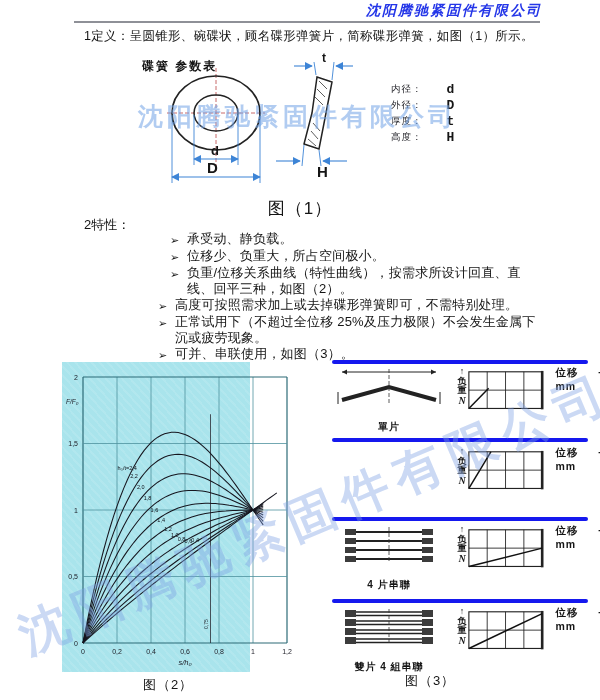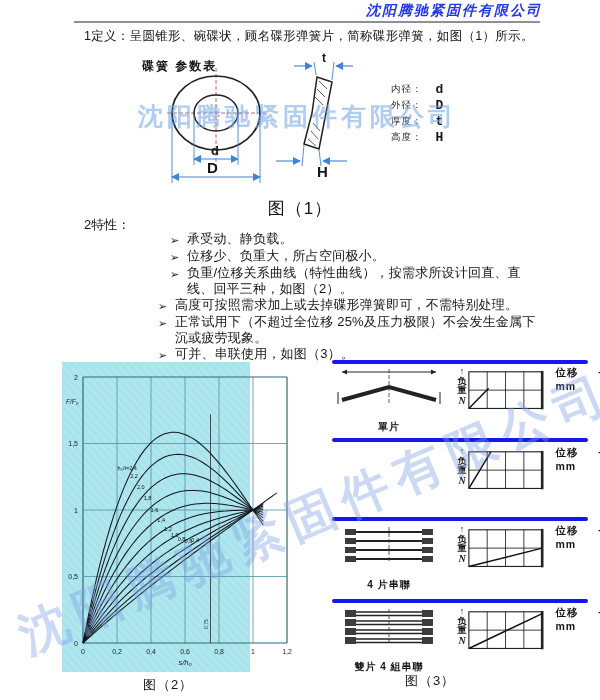--- a/index.html
+++ b/index.html
@@ -12,21 +12,21 @@
   .definition{position:absolute;left:84px;top:28px;width:490px;font-size:12.5px;letter-spacing:.3px}
   
   .fig1-svg{position:absolute;left:90px;top:55px}
   .fig1-title{position:absolute;left:142px;top:58px;font-size:12px;font-weight:bold;letter-spacing:2px}
   .dimlab{position:absolute;font-weight:bold}
   #dim-d{left:211px;top:143px;font-size:13px}
   #dim-D{left:207px;top:159px;font-size:15px}
   #dim-t{left:322px;top:51px;font-size:12px}
   #dim-H{left:317px;top:163px;font-size:15px}
   .f1-params{position:absolute;left:391px;top:81px}
-  .f1-param-row{height:16px;display:flex;align-items:center;gap:13px}
+  .f1-param-row{height:16px;display:flex;align-items:center;gap:24px}
   .pname{font-size:9.5px;color:#26262c;letter-spacing:1px}
   .psym{font-size:13px;font-weight:bold;font-family:"Liberation Mono","DejaVu Sans Mono",monospace}
   .fig-caption{position:absolute;font-size:17px;text-align:center;width:80px;letter-spacing:1px}
   #cap1{left:260px;top:197px}
   #cap2{left:128px;top:676px;font-size:13px}
   #cap3{left:390px;top:672px;font-size:13px}
   
   .char-heading{position:absolute;left:84px;top:216px;font-size:13px}
   .char-list{position:absolute;left:158px;top:231px;width:410px}
   .char-item{display:flex;font-size:13px;line-height:16px}

